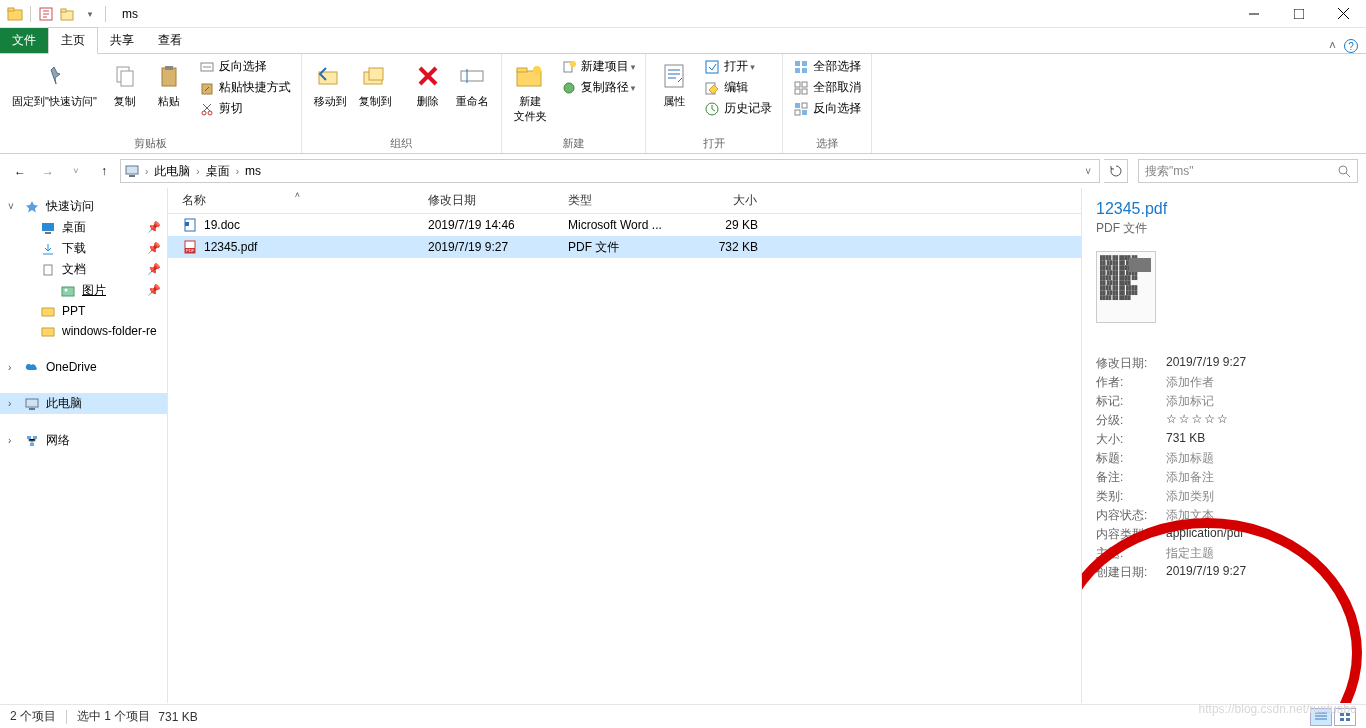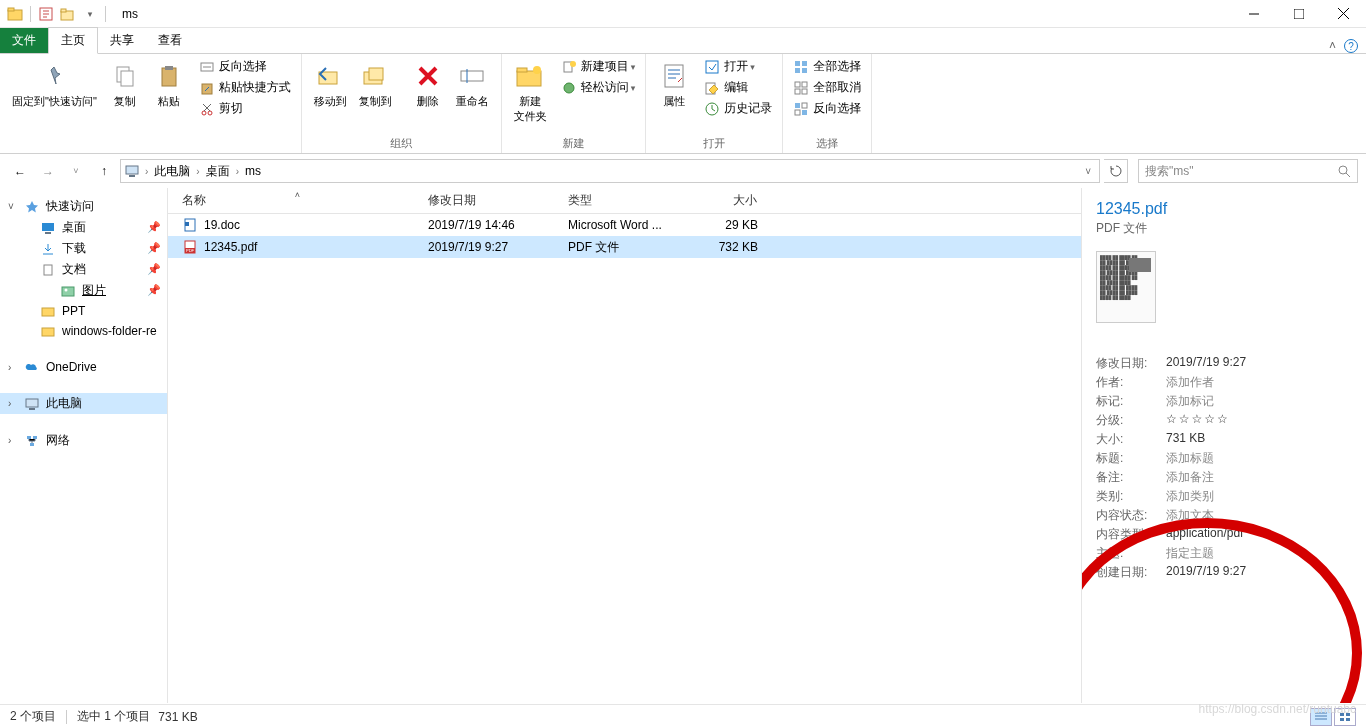--- a/index.html
+++ b/index.html
@@ -207,20 +207,21 @@
               <svg width="14" height="14">
                 <circle cx="4" cy="11" r="2" fill="none" stroke="#c33"></circle>
                 <circle cx="10" cy="11" r="2" fill="none" stroke="#c33"></circle>
                 <path d="M4 9L11 2M10 9L3 2" stroke="#666"></path>
               </svg>
             </span>
             <span>剪切</span>
           </div>
       </div>
     </div>
+    <div class="ribbon-group-label">剪贴板</div>
   </div>
 
   <div class="ribbon-group">
     <div class="ribbon-group-body">
       <div class="rbtn-lg">
           <span class="ric">
             <svg width="28" height="28">
               <rect x="3" y="10" width="18" height="12" fill="#ffe9a8" stroke="#caa23a"></rect>
               <path d="M10 6l-6 6 6 6" fill="none" stroke="#2a6fb5" stroke-width="2"></path>
             </svg>
@@ -281,21 +282,21 @@
             </span>
             <span>新建项目</span>
             <span style="margin-left:2px;color:#666;font-size:9px;">▾</span>
           </div>
         <div class="rbtn-sm">
             <span class="ric">
               <svg width="14" height="14">
                 <circle cx="7" cy="7" r="5" fill="#6fb46f" stroke="#3a8a3a"></circle>
               </svg>
             </span>
-            <span>轻松访问</span>
+            <span>复制路径</span>
             <span style="margin-left:2px;color:#666;font-size:9px;">▾</span>
           </div>
       </div>
     </div>
     <div class="ribbon-group-label">新建</div>
   </div>
 
   <div class="ribbon-group">
     <div class="ribbon-group-body">
       <div class="rbtn-lg">

